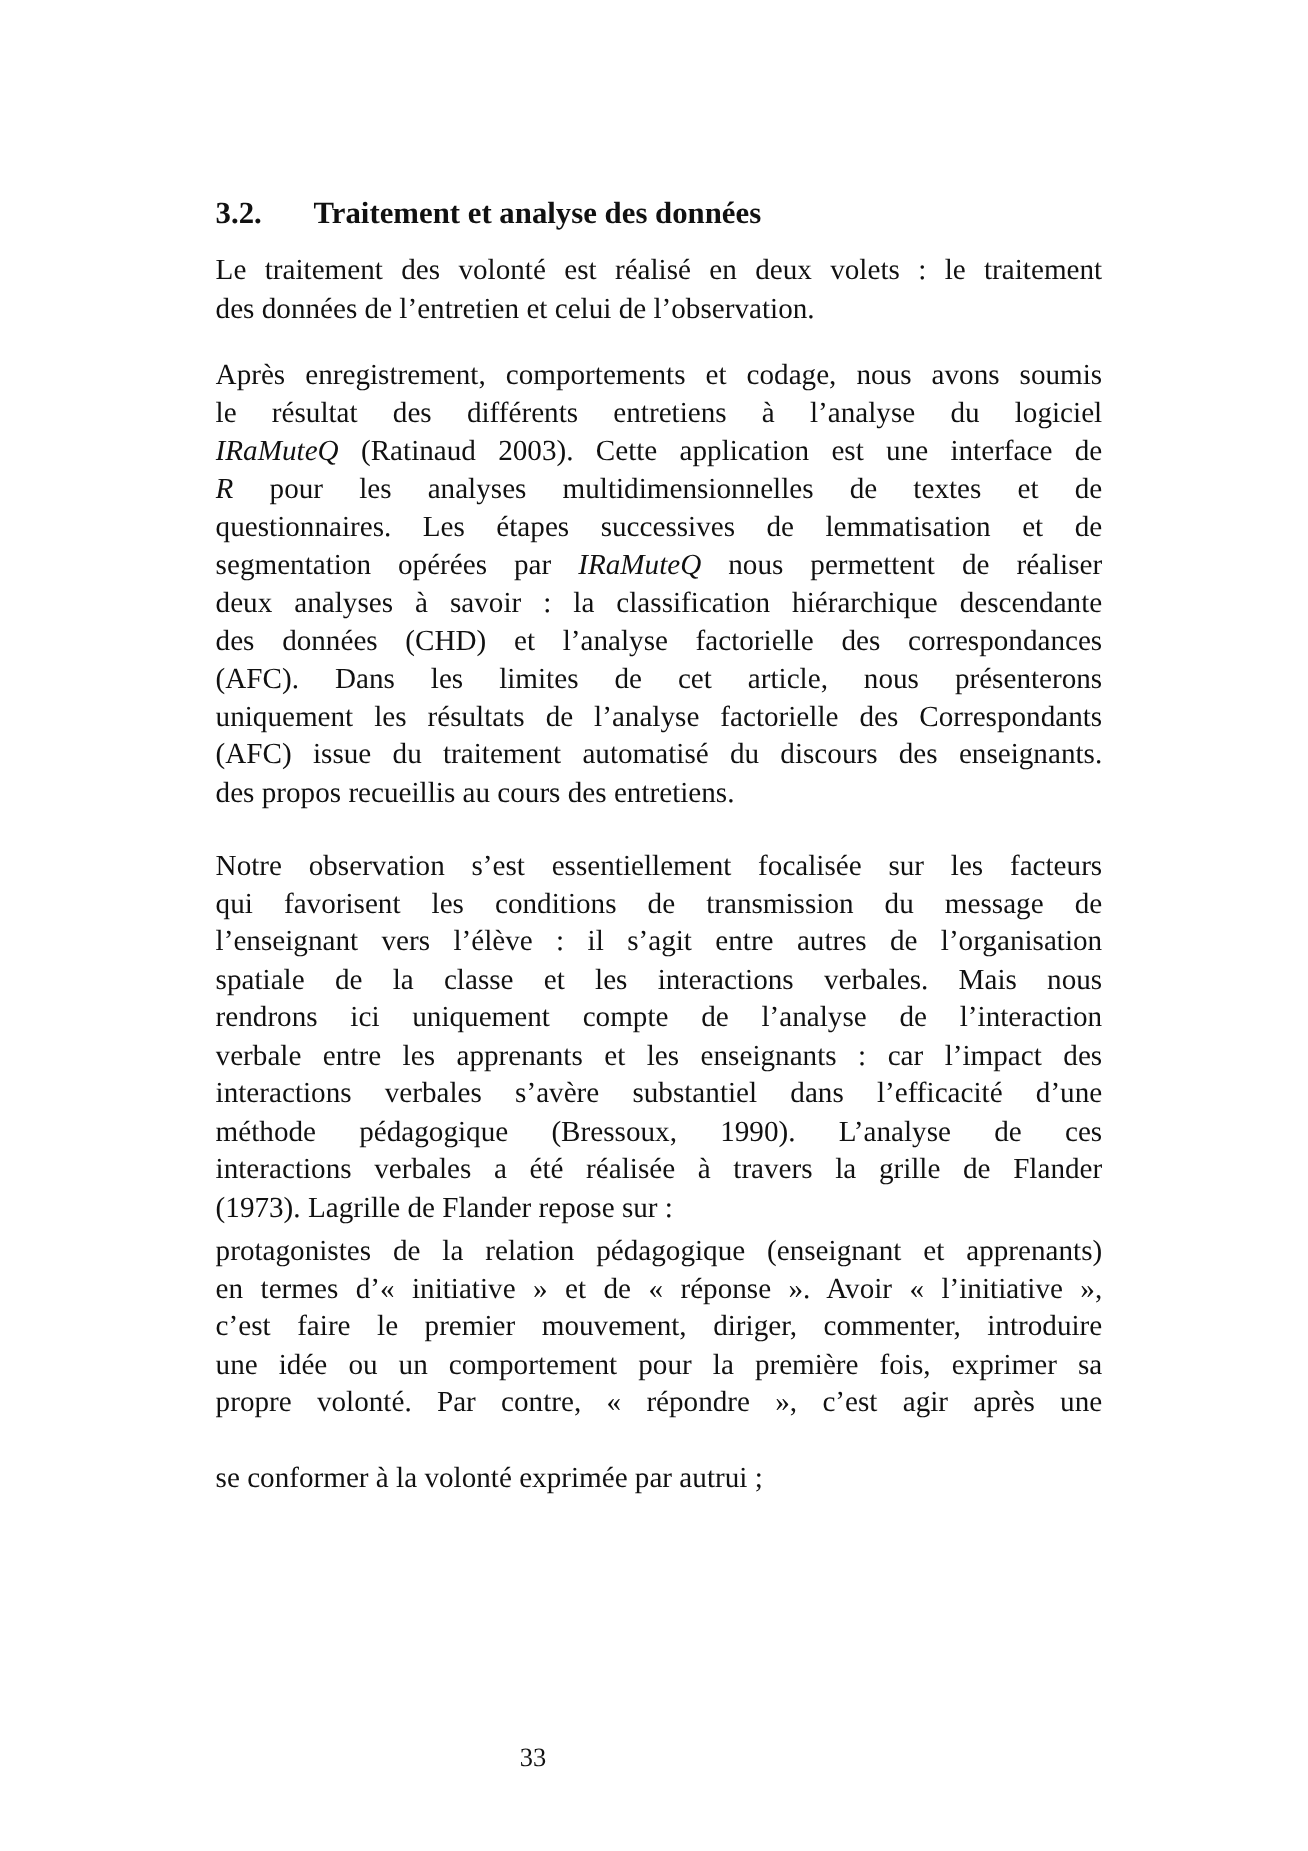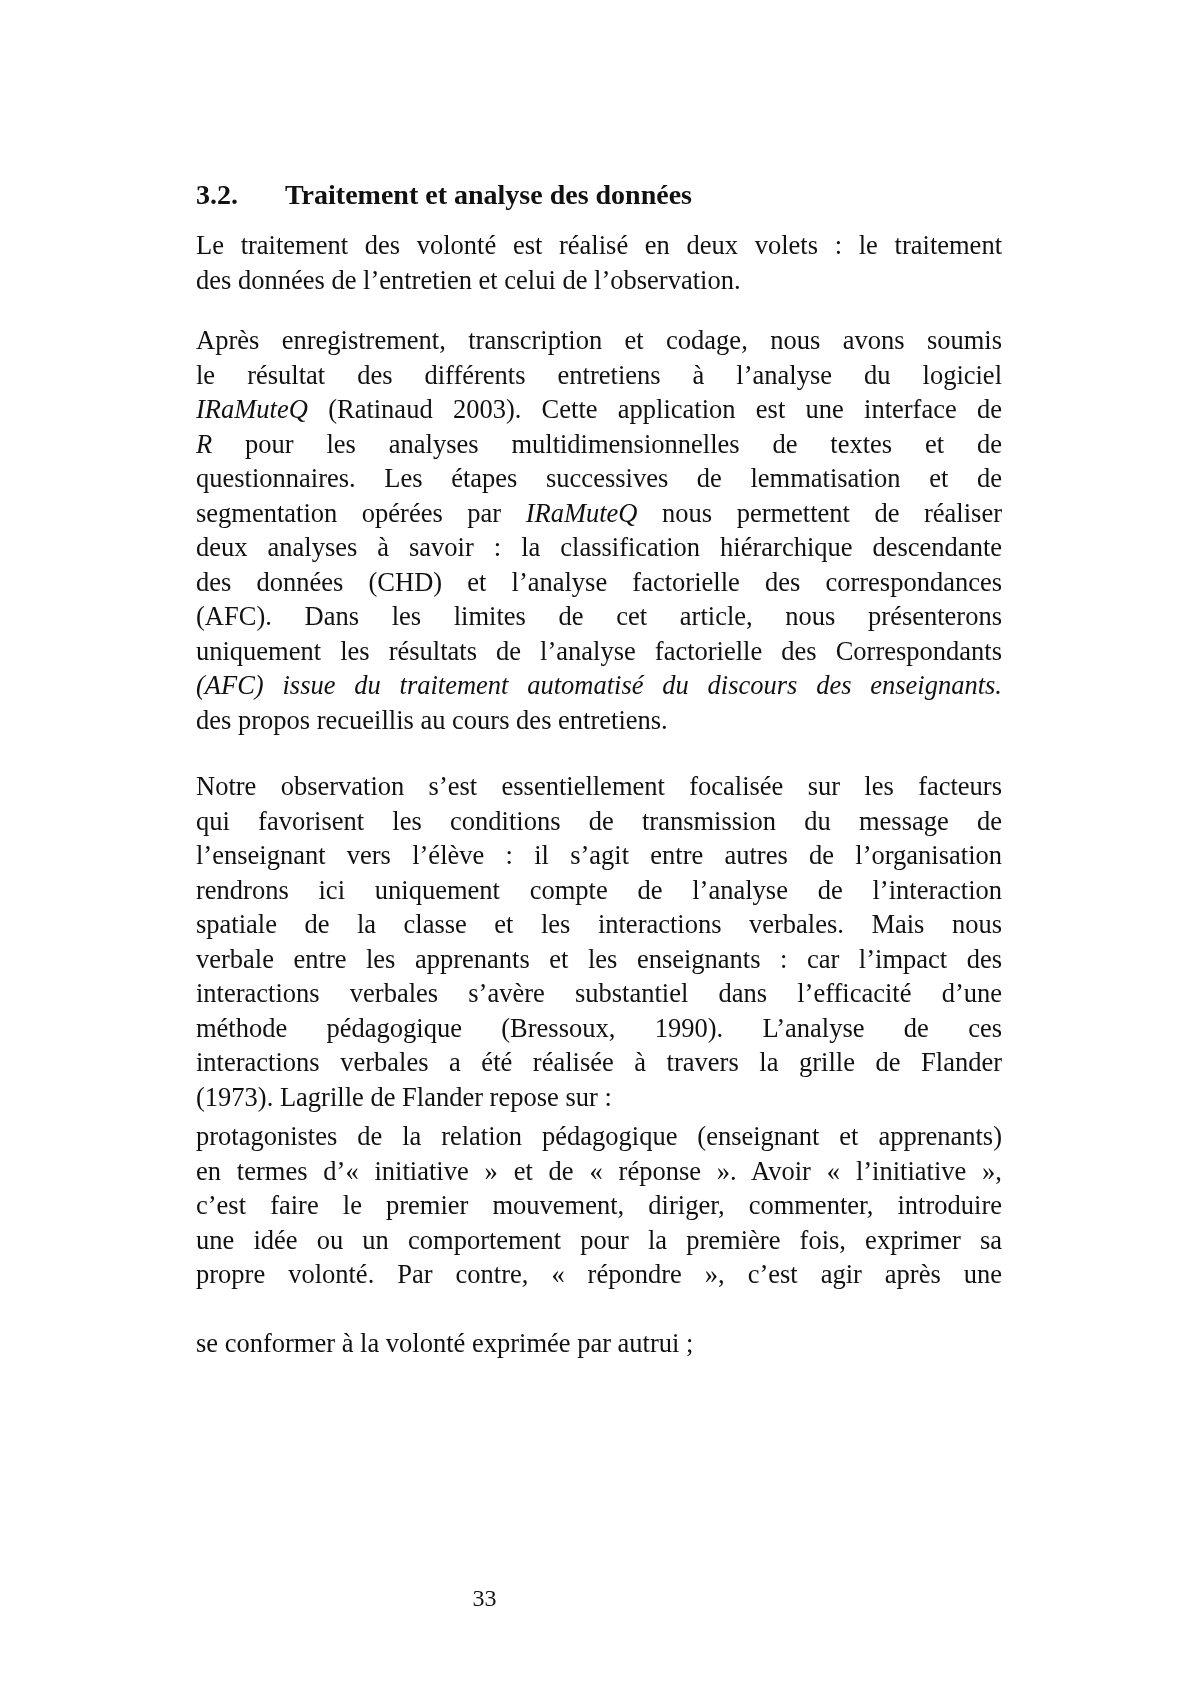--- a/index.html
+++ b/index.html
@@ -77,21 +77,21 @@
   <div class="para" style="top:228px;">
       <div class="line" style="white-space: normal; overflow: hidden;">
         <span class="inner" style="text-align: justify; text-align-last: justify;">Le traitement des volonté est réalisé en deux volets : le traitement</span>
       </div>
       <div class="line last" style="white-space: normal; overflow: hidden;">
         <span class="inner" style="text-align: justify; text-align-last: left;">des données de l’entretien et celui de l’observation.</span>
       </div>
     </div>
   <div class="para" style="top:323px;">
       <div class="line" style="white-space: normal; overflow: hidden;">
-        <span class="inner" style="text-align: justify; text-align-last: justify;">Après enregistrement, transcription et codage, nous avons soumis</span>
+        <span class="inner" style="text-align: justify; text-align-last: justify;">Après enregistrement, comportements et codage, nous avons soumis</span>
       </div>
       <div class="line" style="white-space: normal; overflow: hidden;">
         <span class="inner" style="text-align: justify; text-align-last: justify;">le résultat des différents entretiens à l’analyse du logiciel</span>
       </div>
       <div class="line" style="white-space: normal; overflow: hidden;">
         <span class="inner" style="text-align: justify; text-align-last: justify;"><em>IRaMuteQ</em> (Ratinaud 2003). Cette application est une interface de</span>
       </div>
       <div class="line" style="white-space: normal; overflow: hidden;">
         <span class="inner" style="text-align: justify; text-align-last: justify;"><em>R</em> pour les analyses multidimensionnelles de textes et de</span>
       </div>
@@ -107,41 +107,41 @@
       <div class="line" style="white-space: normal; overflow: hidden;">
         <span class="inner" style="text-align: justify; text-align-last: justify;">des données (CHD) et l’analyse factorielle des correspondances</span>
       </div>
       <div class="line" style="white-space: normal; overflow: hidden;">
         <span class="inner" style="text-align: justify; text-align-last: justify;">(AFC). Dans les limites de cet article, nous présenterons</span>
       </div>
       <div class="line" style="white-space: normal; overflow: hidden;">
         <span class="inner" style="text-align: justify; text-align-last: justify;">uniquement les résultats de l’analyse factorielle des Correspondants</span>
       </div>
       <div class="line" style="white-space: normal; overflow: hidden;">
-        <span class="inner" style="text-align: justify; text-align-last: justify; font-style: italic;">(AFC) issue du traitement automatisé du discours des enseignants.</span>
+        <span class="inner" style="text-align: justify; text-align-last: justify;">(AFC) issue du traitement automatisé du discours des enseignants.</span>
       </div>
       <div class="line last" style="white-space: normal; overflow: hidden;">
         <span class="inner" style="text-align: justify; text-align-last: left;">des propos recueillis au cours des entretiens.</span>
       </div>
     </div>
   <div class="para" style="top:769px;">
       <div class="line" style="white-space: normal; overflow: hidden;">
         <span class="inner" style="text-align: justify; text-align-last: justify;">Notre observation s’est essentiellement focalisée sur les facteurs</span>
       </div>
       <div class="line" style="white-space: normal; overflow: hidden;">
         <span class="inner" style="text-align: justify; text-align-last: justify;">qui favorisent les conditions de transmission du message de</span>
       </div>
       <div class="line" style="white-space: normal; overflow: hidden;">
         <span class="inner" style="text-align: justify; text-align-last: justify;">l’enseignant vers l’élève : il s’agit entre autres de l’organisation</span>
       </div>
       <div class="line" style="white-space: normal; overflow: hidden;">
-        <span class="inner" style="text-align: justify; text-align-last: justify;">rendrons ici uniquement compte de l’analyse de l’interaction</span>
+        <span class="inner" style="text-align: justify; text-align-last: justify;">spatiale de la classe et les interactions verbales. Mais nous</span>
       </div>
       <div class="line" style="white-space: normal; overflow: hidden;">
-        <span class="inner" style="text-align: justify; text-align-last: justify;">spatiale de la classe et les interactions verbales. Mais nous</span>
+        <span class="inner" style="text-align: justify; text-align-last: justify;">rendrons ici uniquement compte de l’analyse de l’interaction</span>
       </div>
       <div class="line" style="white-space: normal; overflow: hidden;">
         <span class="inner" style="text-align: justify; text-align-last: justify;">verbale entre les apprenants et les enseignants : car l’impact des</span>
       </div>
       <div class="line" style="white-space: normal; overflow: hidden;">
         <span class="inner" style="text-align: justify; text-align-last: justify;">interactions verbales s’avère substantiel dans l’efficacité d’une</span>
       </div>
       <div class="line" style="white-space: normal; overflow: hidden;">
         <span class="inner" style="text-align: justify; text-align-last: justify;">méthode pédagogique (Bressoux, 1990). L’analyse de ces</span>
       </div>

